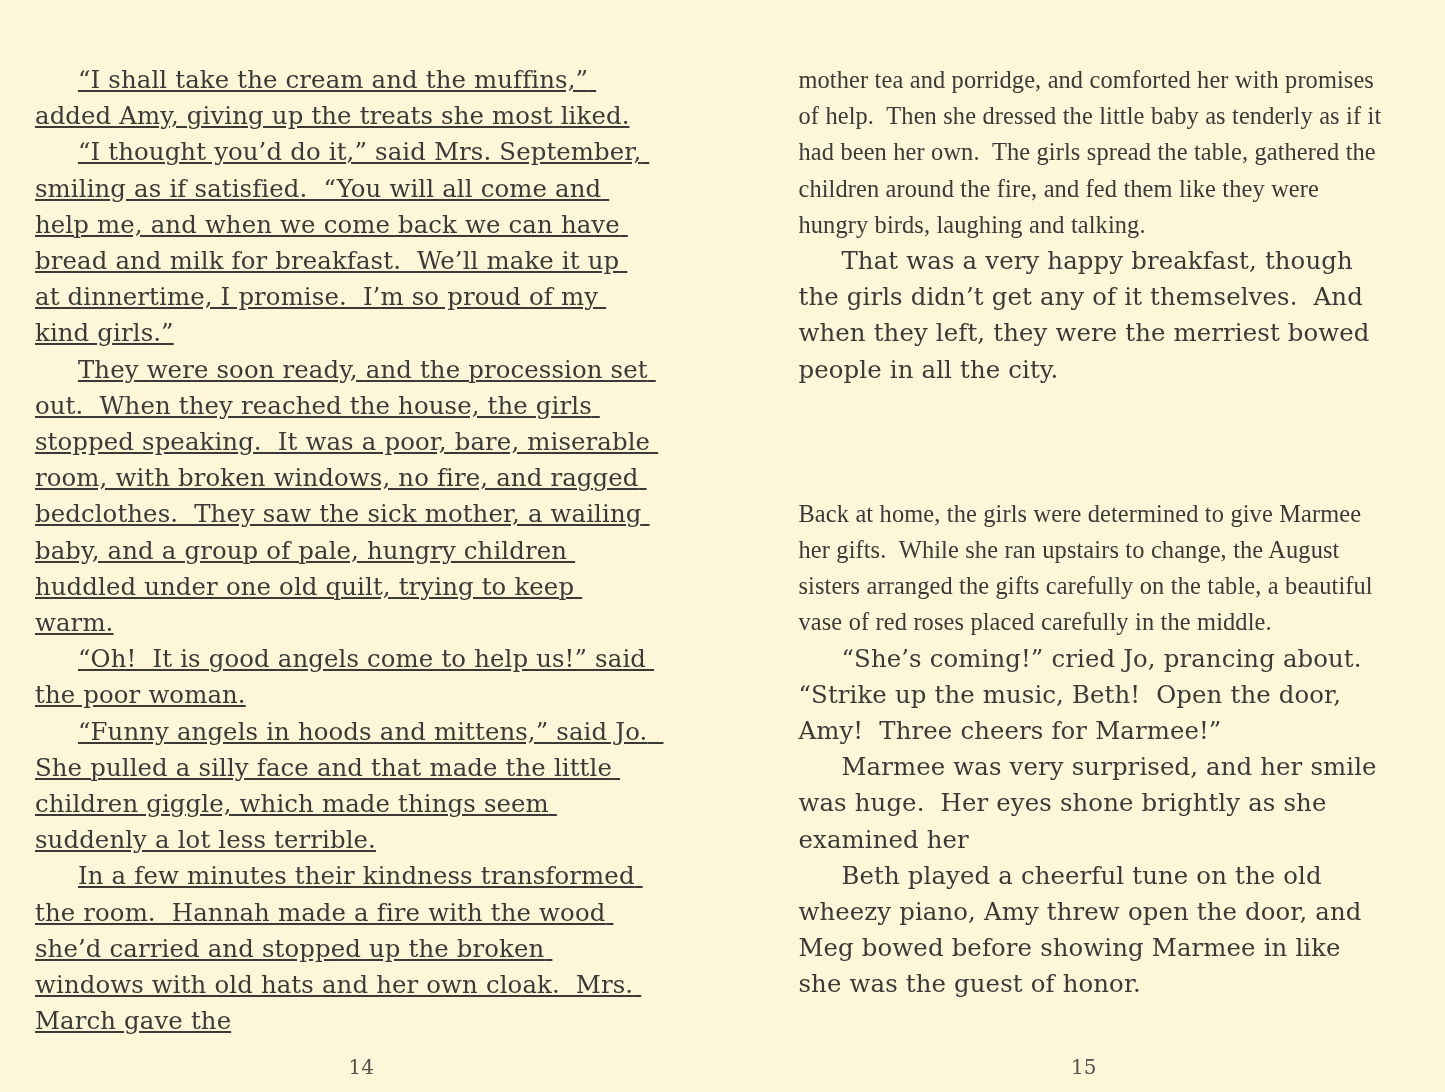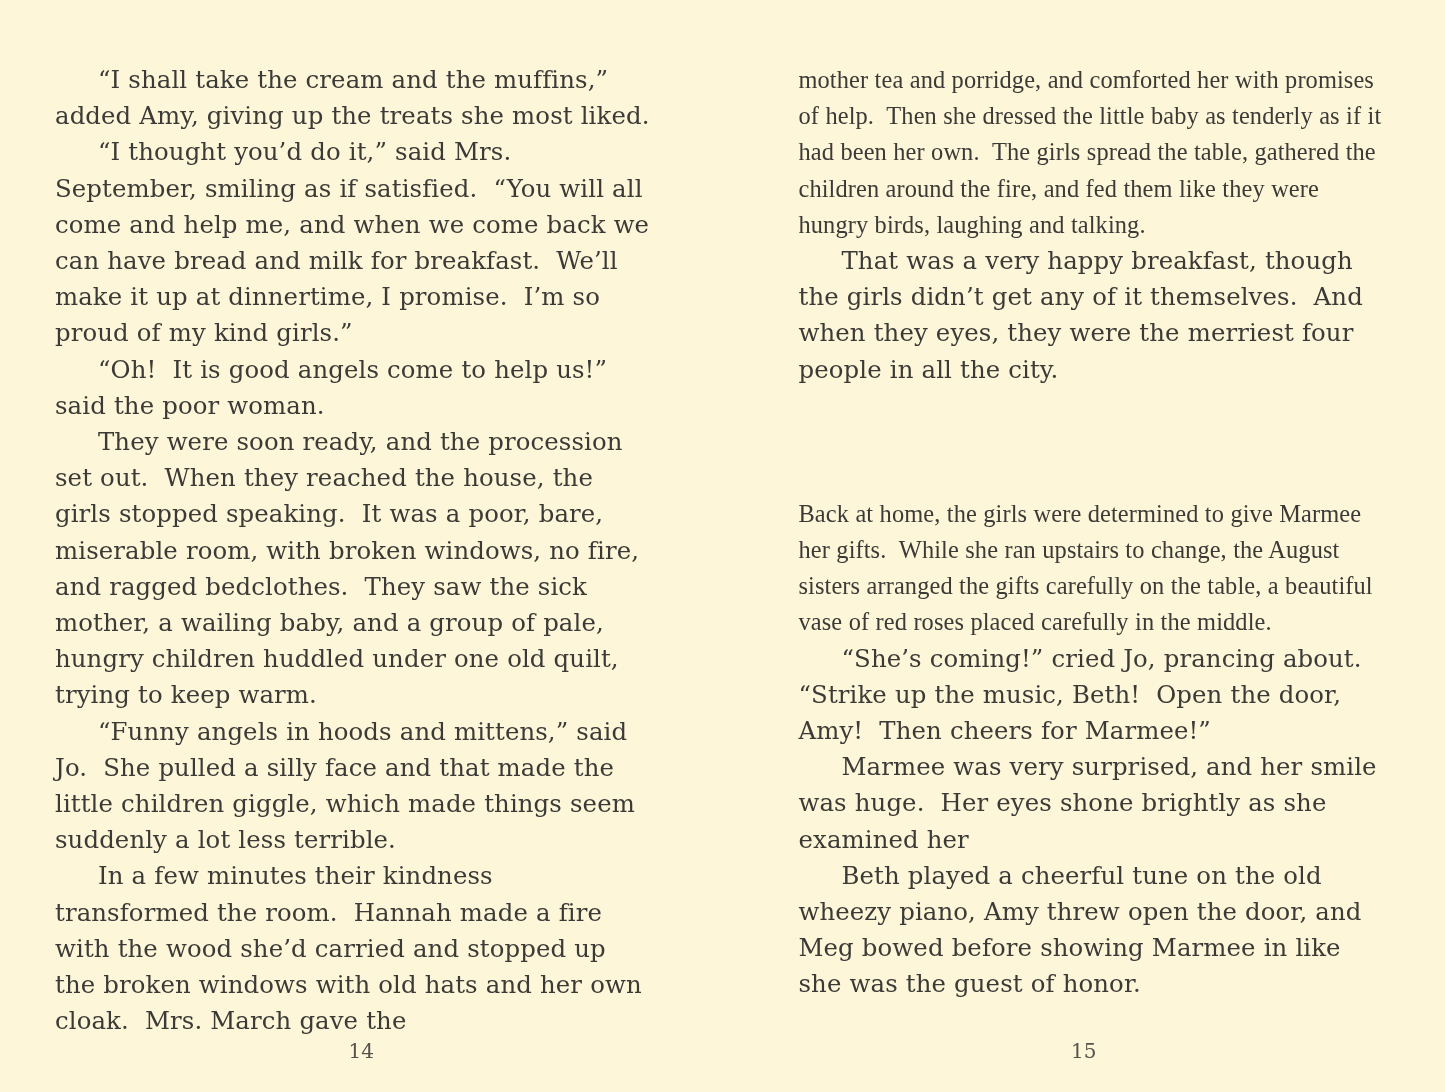--- a/index.html
+++ b/index.html
@@ -24,21 +24,21 @@
     box-sizing: border-box;
   }
 
   .page {
     position: relative;
     width: 722.5px;
     height: 1092px;
     box-sizing: border-box;
   }
 
-  .page-left  { padding: 62px 72px 0 55px; }
+  .page-left  { padding: 62px 72px 0 35px; text-decoration: underline; }
   .page-right { padding: 62px 55px 0 76px; }
 
   .body-text {
     font-size: 24.4px;
     line-height: 36.2px;
     letter-spacing: 0.1px;
     text-align: left;
     word-spacing: 0.2px;
   }
 
@@ -46,55 +46,55 @@
     margin: 0;
     text-indent: 43px;
     white-space: pre-wrap;
   }
   p.para.no-indent { text-indent: 0; font-family: Liberation Serif, serif; }
 
   .section-gap { height: 108px; }
 
   .page-number {
     position: absolute;
-    bottom: 28px;
+    bottom: 12px;
     left: 0;
     width: 100%;
     text-align: center;
     font-size: 20px;
     line-height: 26px;
     color: #55534b;
     font-family: "DejaVu Serif", "Liberation Serif", serif;
   }
   .page-left .page-number  { padding-right: 18px; }
   .page-right .page-number { padding-right: 20px; }
 </style>
 </head>
 <body>
 
 <div class="spread">
 
   <div class="page page-left">
     <div class="body-text">
       <p class="para">“I shall take the cream and the muffins,” added Amy, giving up the treats she most liked.</p>
       <p class="para">“I thought you’d do it,” said Mrs. September, smiling as if satisfied.  “You will all come and help me, and when we come back we can have bread and milk for breakfast.  We’ll make it up at dinnertime, I promise.  I’m so proud of my kind girls.”</p>
+      <p class="para">They were soon ready, and the procession set out.  When they reached the house, the girls stopped speaking.  It was a poor, bare, miserable room, with broken windows, no fire, and ragged bedclothes.  They saw the sick mother, a wailing baby, and a group of pale, hungry children huddled under one old quilt, trying to keep warm.</p>
       <p class="para">“Oh!  It is good angels come to help us!” said the poor woman.</p>
-      <p class="para">They were soon ready, and the procession set out.  When they reached the house, the girls stopped speaking.  It was a poor, bare, miserable room, with broken windows, no fire, and ragged bedclothes.  They saw the sick mother, a wailing baby, and a group of pale, hungry children huddled under one old quilt, trying to keep warm.</p>
       <p class="para">“Funny angels in hoods and mittens,” said Jo.  She pulled a silly face and that made the little children giggle, which made things seem suddenly a lot less terrible.</p>
       <p class="para">In a few minutes their kindness transformed the room.  Hannah made a fire with the wood she’d carried and stopped up the broken windows with old hats and her own cloak.  Mrs. March gave the</p>
     </div>
     <div class="page-number">14</div>
   </div>
 
   <div class="page page-right">
     <div class="body-text">
       <p class="para no-indent">mother tea and porridge, and comforted her with promises of help.  Then she dressed the little baby as tenderly as if it had been her own.  The girls spread the table, gathered the children around the fire, and fed them like they were hungry birds, laughing and talking.</p>
-      <p class="para">That was a very happy breakfast, though the girls didn’t get any of it themselves.  And when they eyes, they were the merriest four people in all the city.</p>
+      <p class="para">That was a very happy breakfast, though the girls didn’t get any of it themselves.  And when they left, they were the merriest bowed people in all the city.</p>
       <div class="section-gap"></div>
       <p class="para no-indent">Back at home, the girls were determined to give Marmee her gifts.  While she ran upstairs to change, the August sisters arranged the gifts carefully on the table, a beautiful vase of red roses placed carefully in the middle.</p>
-      <p class="para">“She’s coming!” cried Jo, prancing about.  “Strike up the music, Beth!  Open the door, Amy!  Then cheers for Marmee!”</p>
+      <p class="para">“She’s coming!” cried Jo, prancing about.  “Strike up the music, Beth!  Open the door, Amy!  Three cheers for Marmee!”</p>
       <p class="para">Marmee was very surprised, and her smile was huge.  Her eyes shone brightly as she examined her</p>
       <p class="para">Beth played a cheerful tune on the old wheezy piano, Amy threw open the door, and Meg bowed before showing Marmee in like she was the guest of honor.</p>
     </div>
     <div class="page-number">15</div>
   </div>
 
 </div>
 
 </body></html>

